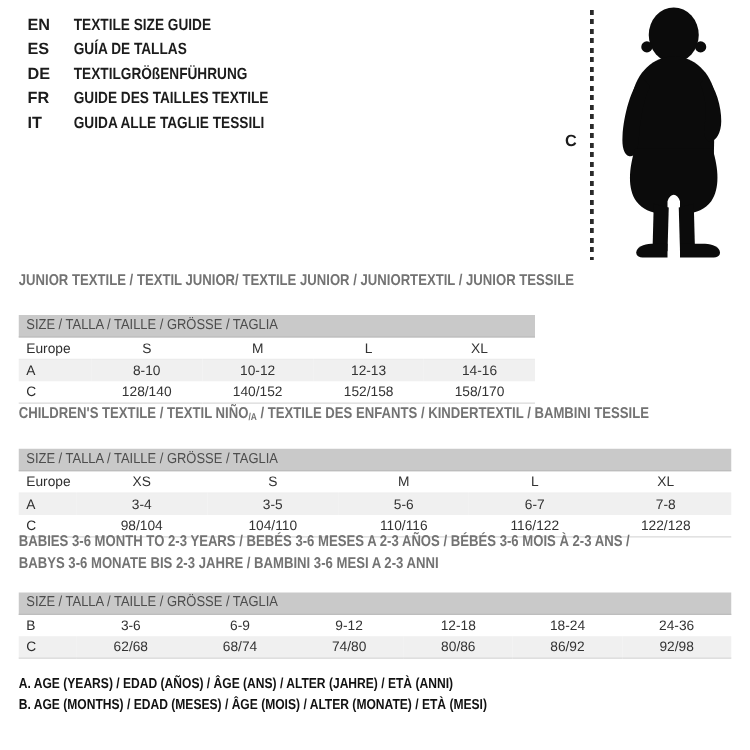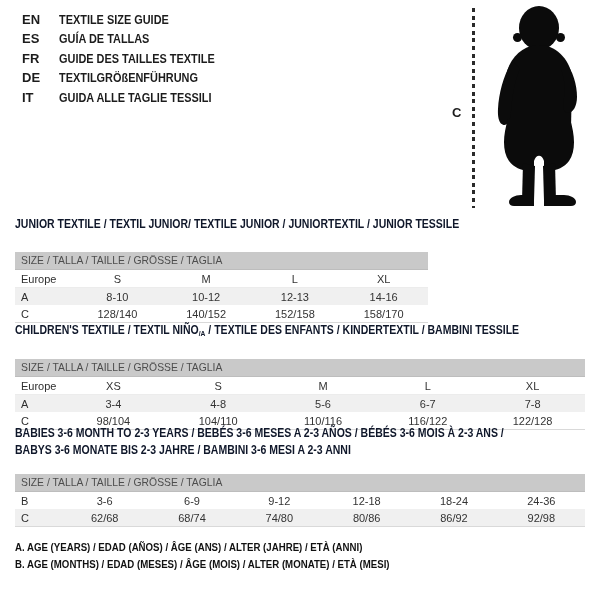--- a/index.html
+++ b/index.html
@@ -17,21 +17,21 @@
   .lang-code{width:37px;flex:0 0 37px;}
   .lang-title{white-space:nowrap;}
 
   
   #height-line{position:absolute;left:472px;top:8px;width:3px;height:200px;
     background:repeating-linear-gradient(180deg,#2a2a2a 0 4px,transparent 4px 7.6px);}
   #height-label{position:absolute;left:452px;top:105px;font-size:13px;font-weight:700;}
   #baby-fig{position:absolute;left:486px;top:3px;}
 
   
-  .sec-heading{position:absolute;left:15px;font-size:12.5px;font-weight:700;color:#0f172a;}
+  .sec-heading{position:absolute;left:15px;font-size:12.5px;font-weight:700;color:#737373;}
   .notes-line{font-size:11.5px;font-weight:700;color:#111;line-height:17.3px;}
 
   
   .tbl-wrap{position:absolute;left:15px;}
   .size-bar{background:#c9c9c9;color:#4d4d4d;font-size:11.5px;height:17px;line-height:17px;
     padding-left:6px;border-bottom:1px solid #bdbdbd;margin-top:13px;}
   table.size-table{border-collapse:collapse;table-layout:fixed;width:100%;
     font-size:11px;color:#333;border-bottom:1px solid #d9d9d9;}
   table.size-table td{height:17px;padding:0;text-align:center;font-weight:400;}
   table.size-table td.lbl{text-align:left;padding-left:6px;color:#2e2e2e;}
@@ -49,26 +49,26 @@
   <div id="lang-block">
     <div class="lang-row">
       <span class="lang-code">EN</span>
       <span class="lang-title cond">TEXTILE SIZE GUIDE</span>
     </div>
     <div class="lang-row">
       <span class="lang-code">ES</span>
       <span class="lang-title cond">GUÍA DE TALLAS</span>
     </div>
     <div class="lang-row">
+      <span class="lang-code">DE</span>
+      <span class="lang-title cond">TEXTILGRÖßENFÜHRUNG</span>
+    </div>
+    <div class="lang-row">
       <span class="lang-code">FR</span>
       <span class="lang-title cond">GUIDE DES TAILLES TEXTILE</span>
-    </div>
-    <div class="lang-row">
-      <span class="lang-code">DE</span>
-      <span class="lang-title cond">TEXTILGRÖßENFÜHRUNG</span>
     </div>
     <div class="lang-row">
       <span class="lang-code">IT</span>
       <span class="lang-title cond">GUIDA ALLE TAGLIE TESSILI</span>
     </div>
   </div>
 
   <div id="height-line"></div>
   <div id="height-label">C</div>
   <div id="baby-fig">
@@ -151,21 +151,21 @@
         <td class="lbl">Europe</td>
         <td>XS</td>
         <td>S</td>
         <td>M</td>
         <td>L</td>
         <td>XL</td>
       </tr>
       <tr class="shade">
         <td class="lbl">A</td>
         <td>3-4</td>
-        <td>4-8</td>
+        <td>3-5</td>
         <td>5-6</td>
         <td>6-7</td>
         <td>7-8</td>
       </tr>
       <tr>
         <td class="lbl">C</td>
         <td>98/104</td>
         <td>104/110</td>
         <td>110/116</td>
         <td>116/122</td>

